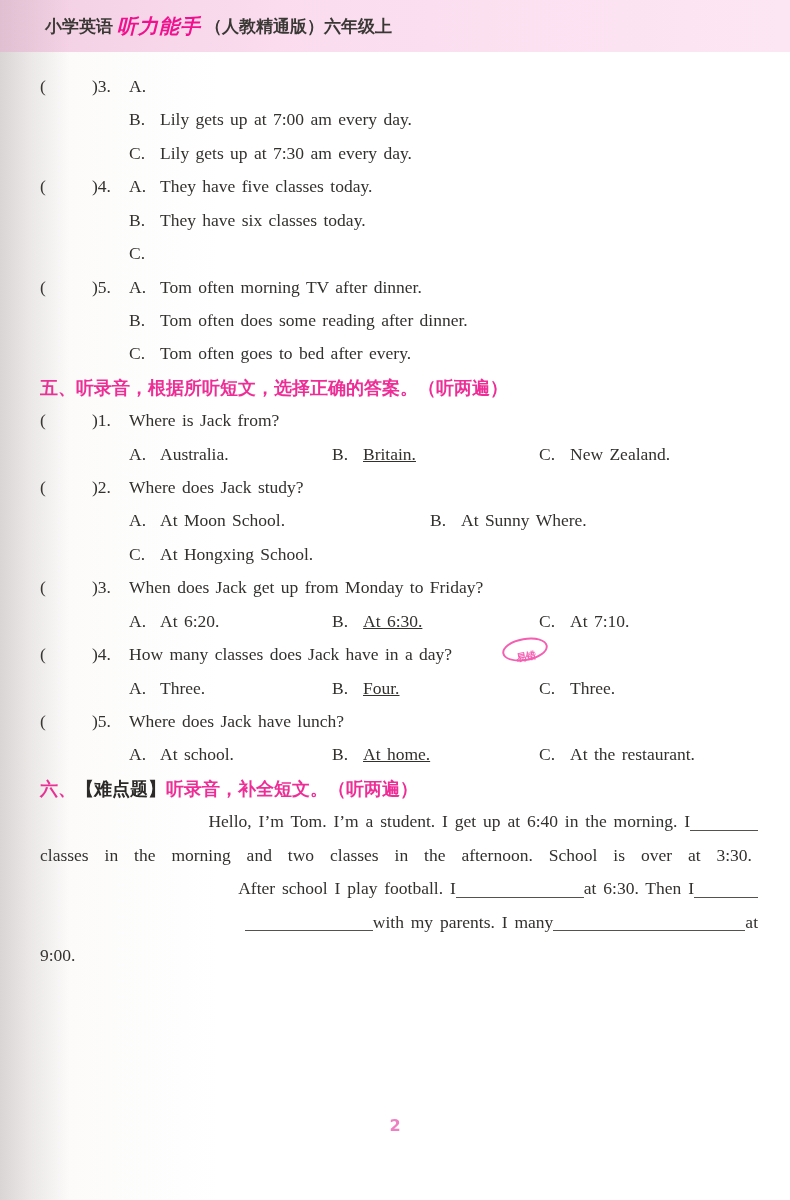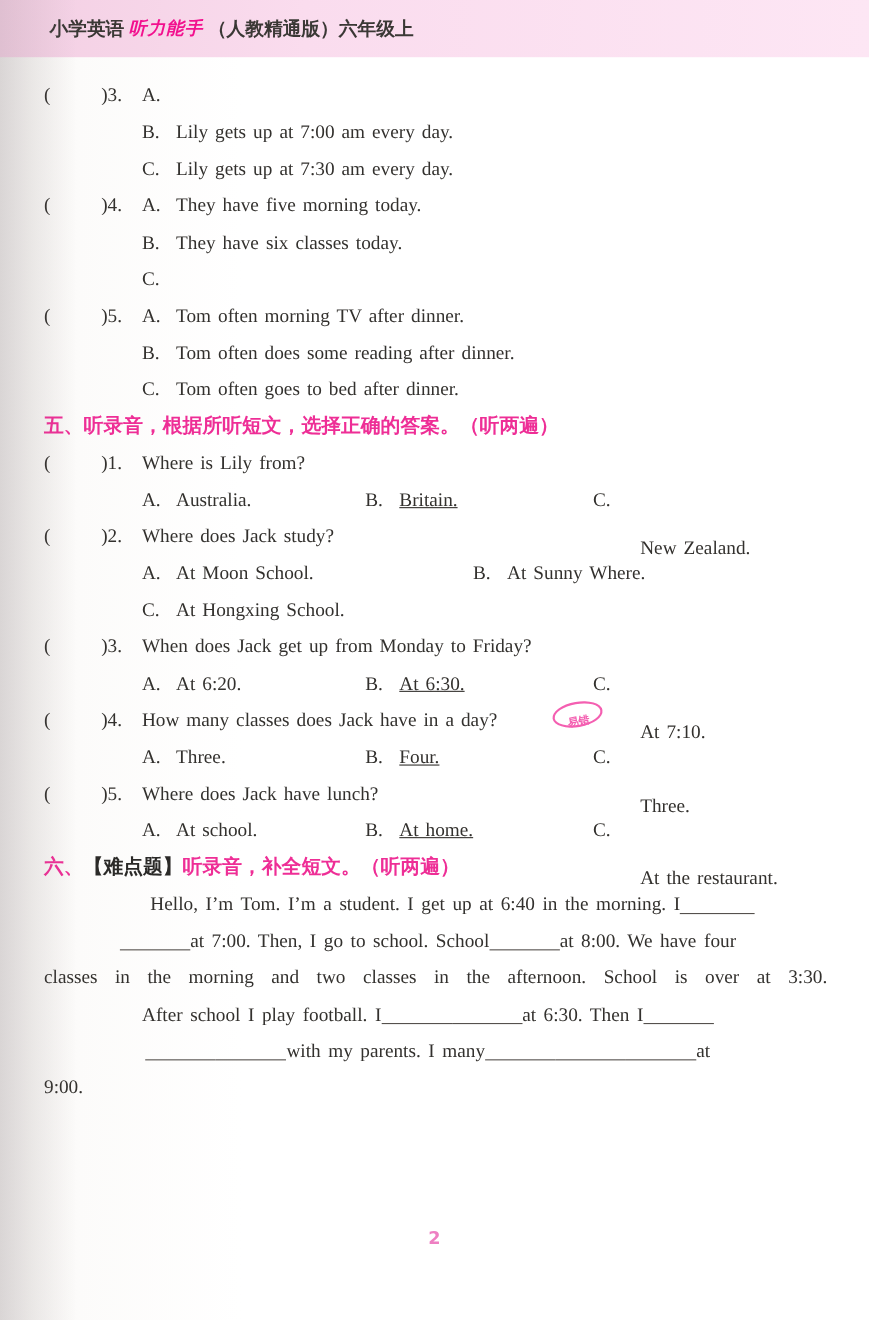--- a/index.html
+++ b/index.html
@@ -7,41 +7,41 @@
   .page { position:relative; width:790px; height:1200px;
           background:linear-gradient(90deg,#ece9e8 0px,#f6f4f2 30px,#fcfbfa 70px,#ffffff 220px);
           font-family:"Liberation Serif","DejaVu Serif",serif; color:#33312e; }
   .edge-shade { position:absolute; left:0; top:0; bottom:0; width:70px;
           background:linear-gradient(90deg,rgba(120,110,115,0.16),rgba(120,110,115,0)); pointer-events:none; z-index:6; }
   
   .header-band { position:absolute; top:0; left:0; width:790px; height:52px;
           background:linear-gradient(90deg,#f3cfe3 0%,#fadcee 35%,#fde6f4 100%); }
   .header-inner { position:absolute; left:45px; top:0; height:52px; display:flex; align-items:center;
           font-family:"DejaVu Sans","Liberation Sans",sans-serif; font-size:17px; font-weight:bold; color:#3a3835; white-space:nowrap; }
-  .brand { color:#f2108e; font-size:16px; font-style:italic; margin:0 4px; letter-spacing:1px; }
+  .brand { color:#f2108e; font-size:20px; font-style:italic; margin:0 4px; letter-spacing:1px; }
   
   .content { position:absolute; top:70px; left:0; width:790px; }
   .line { position:relative; height:33.43px; font-size:17.5px; word-spacing:2px; }
   .line > span { position:absolute; top:0; line-height:33.43px; white-space:nowrap; }
   .c-paren { left:40px; }  .c-num { left:92px; }
   .c-a { left:129px; }     .c-at { left:160px; }
   .c-b { left:332px; }     .c-bt { left:363px;text-decoration:underline; }
-  .c-c { left:539px; }     .c-ct { left:582px;margin-top:44px; }
+  .c-c { left:539px; }     .c-ct { left:570px; }
   .c-b2 { left:430px; }    .c-bt2 { left:461px; }
   .c-stem { left:129px; }
   .sec-title { font-family:"DejaVu Sans","Liberation Sans",sans-serif; font-weight:bold; font-size:18px;
           color:#ee2e96; padding-left:40px; line-height:33.43px; height:33.43px; white-space:nowrap; word-spacing:0; }
   .sec-title .tag { color:#2b2a28; }
   .badge { position:absolute; left:502px; top:5px; width:46px; height:23px; box-sizing:border-box;
           border:2px solid #f45fb1; border-radius:50%; transform:rotate(-10deg);
           color:#f45fb1; font-family:"DejaVu Sans","Liberation Sans",sans-serif; font-size:10px; font-weight:bold;
           line-height:18px; text-align:center; letter-spacing:0; white-space:nowrap; }
   
-  .pline { display:flex; justify-content:center; align-items:flex-end;
-          padding:0 52px 0 40px; height:33.43px; font-size:17.5px; word-spacing:2.5px; }
+  .pline { display:flex; justify-content:flex-end; align-items:flex-end;
+          padding:0 32px 0 40px; height:33.43px; font-size:17.5px; word-spacing:2.5px; }
   .pline .txt { line-height:33.43px; white-space:nowrap; }
   .pline .indent { margin-left:45px; }
   .blank { width:64px; height:0; border-bottom:1.6px solid #55514d; margin-bottom:8px; flex:0 0 auto; }
   .blank.w68 { width:68px; }
   .pjust { text-align:justify; text-align-last:justify; padding:0 38px 0 40px;
           line-height:33.43px; height:33.43px; font-size:17.5px; word-spacing:2px; }
   .pleft { padding-left:40px; line-height:33.43px; height:33.43px; font-size:17.5px; }
   .page-num { position:absolute; top:1116px; left:0; width:790px; text-align:center;
           color:#ee7fc2; font-family:"DejaVu Sans","Liberation Sans",sans-serif; font-size:16px; font-weight:bold; }
 </style>
@@ -71,21 +71,21 @@
     </div>
     <div class="line">
       <span class="c-a">C.</span>
       <span class="c-at">Lily gets up at 7:30 am every day.</span>
     </div>
 
     <div class="line">
       <span class="c-paren">(</span>
       <span class="c-num">)4.</span>
       <span class="c-a">A.</span>
-      <span class="c-at">They have five morning today.</span>
+      <span class="c-at">They have five classes today.</span>
     </div>
     <div class="line">
       <span class="c-a">B.</span>
       <span class="c-at">They have six classes today.</span>
     </div>
     <div class="line">
       <span class="c-a">C.</span>
     </div>
 
     <div class="line">
@@ -93,29 +93,29 @@
       <span class="c-num">)5.</span>
       <span class="c-a">A.</span>
       <span class="c-at">Tom often morning TV after dinner.</span>
     </div>
     <div class="line">
       <span class="c-a">B.</span>
       <span class="c-at">Tom often does some reading after dinner.</span>
     </div>
     <div class="line">
       <span class="c-a">C.</span>
-      <span class="c-at">Tom often goes to bed after dinner.</span>
+      <span class="c-at">Tom often goes to bed after every.</span>
     </div>
 
     <div class="sec-title">五、听录音，根据所听短文，选择正确的答案。（听两遍）</div>
 
     <div class="line">
       <span class="c-paren">(</span>
       <span class="c-num">)1.</span>
-      <span class="c-stem">Where is Lily from?</span>
+      <span class="c-stem">Where is Jack from?</span>
     </div>
     <div class="line">
       <span class="c-a">A.</span>
       <span class="c-at">Australia.</span>
       <span class="c-b">B.</span>
       <span class="c-bt">Britain.</span>
       <span class="c-c">C.</span>
       <span class="c-ct">New Zealand.</span>
     </div>
 
@@ -177,26 +177,20 @@
       <span class="c-c">C.</span>
       <span class="c-ct">At the restaurant.</span>
     </div>
 
     <div class="sec-title"><span>六、</span><span class="tag">【难点题】</span><span>听录音，补全短文。（听两遍）</span></div>
 
     <div class="pline">
       <span class="txt indent">Hello, I’m Tom. I’m a student. I get up at 6:40 in the morning. I</span>
       <span class="blank w68"></span>
     </div>
-    <div class="pline">
-      <span class="blank"></span>
-      <span class="txt">at 7:00. Then, I go to school. School</span>
-      <span class="blank"></span>
-      <span class="txt">at 8:00. We have four</span>
-    </div>
     <div class="pjust">classes in the morning and two classes in the afternoon. School is over at 3:30.</div>
     <div class="pline">
       <span class="txt">After school I play football. I</span>
       <span class="blank"></span>
       <span class="blank"></span>
       <span class="txt">at 6:30. Then I</span>
       <span class="blank"></span>
     </div>
     <div class="pline">
       <span class="blank"></span>

